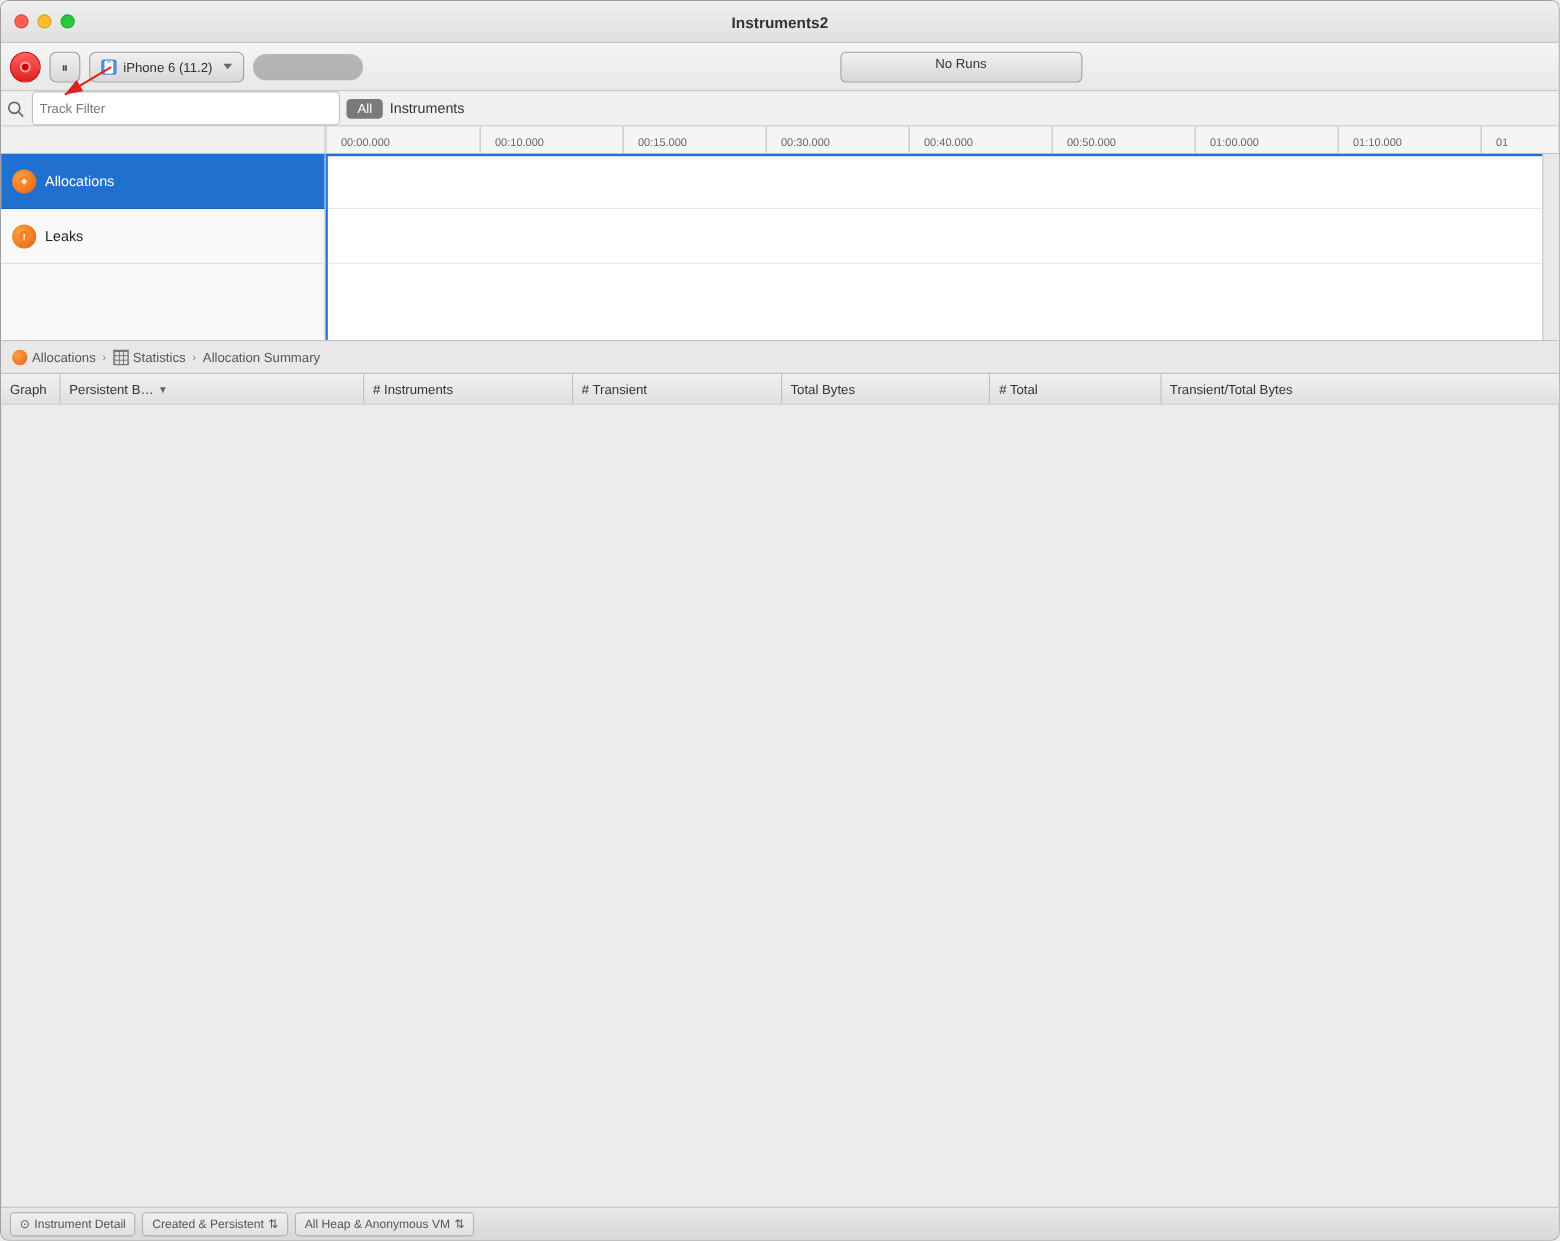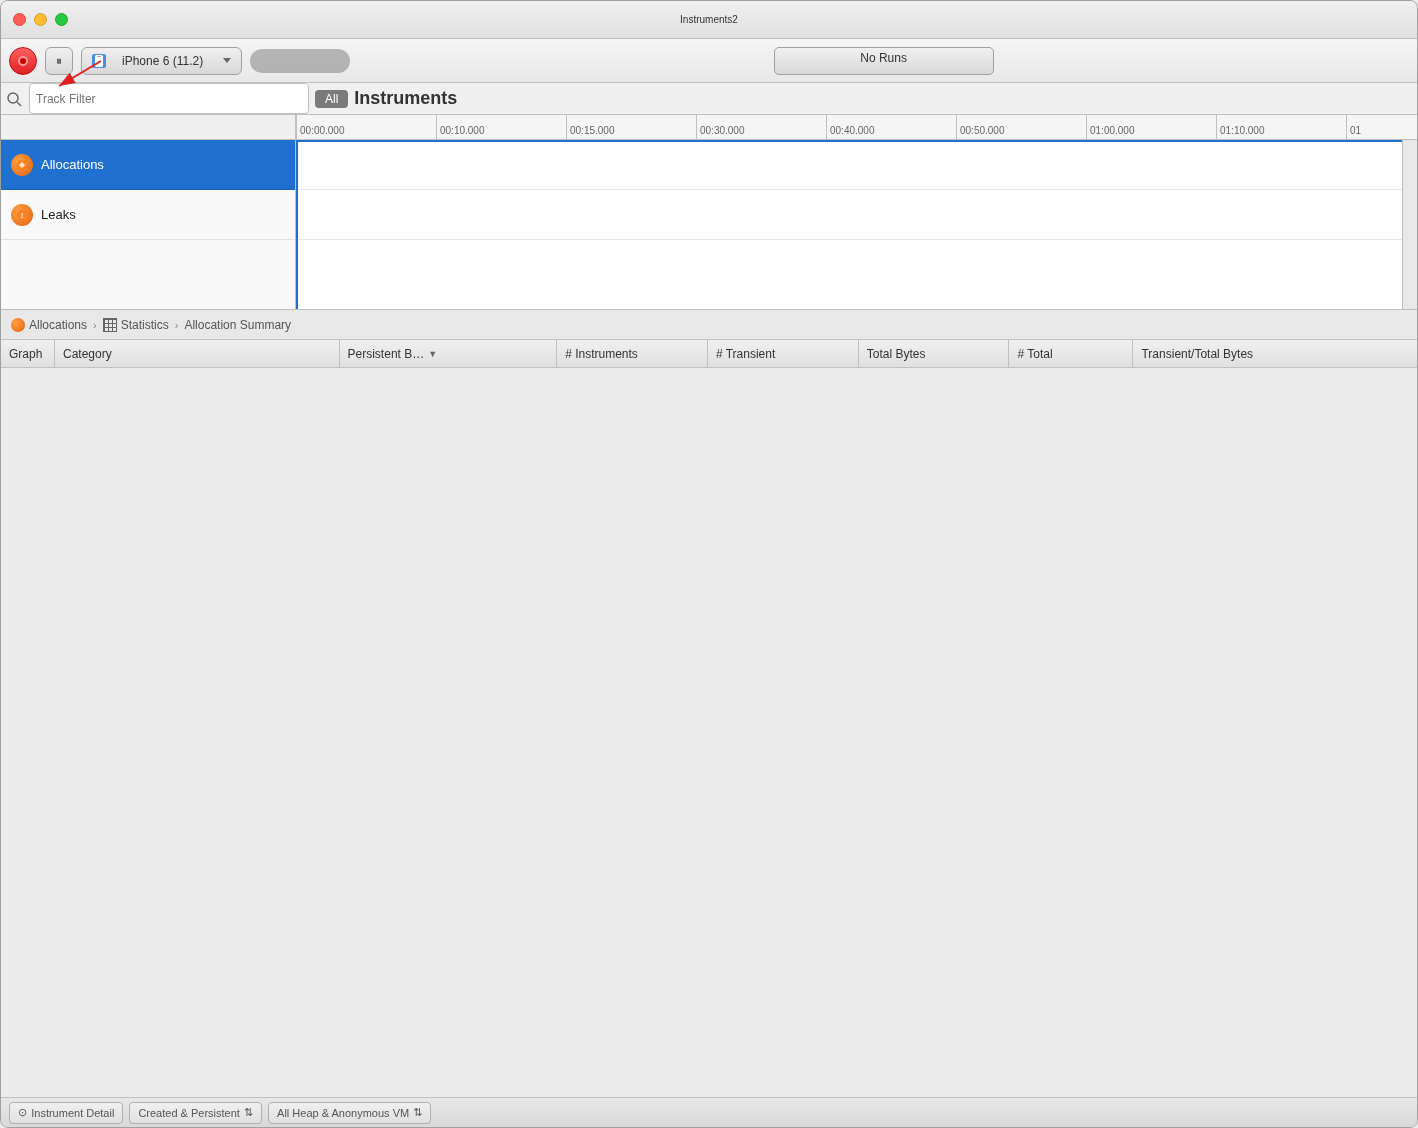--- a/index.html
+++ b/index.html
@@ -17,22 +17,22 @@
       height: 38px;
       background: linear-gradient(to bottom, #f0f0f0, #e0e0e0);
       border-bottom: 1px solid #c0c0c0;
       display: flex;
       align-items: center;
       justify-content: center;
       position: relative;
       user-select: none;
     }
     .title-bar-title {
-      font-size: 10px;
-      font-weight: 400;
+      font-size: 14px;
+      font-weight: 700;
       color: #333;
     }
     .window-controls {
       position: absolute;
       left: 12px;
       display: flex;
       gap: 8px;
       align-items: center;
     }
     .window-btn {
@@ -87,21 +87,21 @@
       font-size: 12px;
       color: #444;
     }
     .device-selector {
       display: flex;
       align-items: center;
       background: linear-gradient(to bottom, #f0f0f0, #d8d8d8);
       border: 1px solid #a0a0a0;
       border-radius: 6px;
       padding: 3px 10px;
-      gap: 16px;
+      gap: 6px;
       cursor: pointer;
       height: 28px;
     }
     .device-icon {
       width: 14px;
       height: 14px;
       background: #4a90d9;
       border-radius: 2px;
       display: flex;
       align-items: center;
@@ -171,32 +171,32 @@
     .all-btn {
       background: #7a7a7a;
       color: white;
       border: none;
       border-radius: 4px;
       padding: 2px 10px;
       font-size: 12px;
       cursor: pointer;
     }
     .instruments-label {
-      font-size: 18px;
+      font-size: 13px;
       color: #333;
-      font-weight: 700;
+      font-weight: 400;
     }
     .ruler-tick {
       display: flex;
       align-items: flex-end;
       padding-bottom: 3px;
       font-size: 10px;
       color: #666;
       border-left: 1px solid #c0c0c0;
-      padding-left: 3px;
+      padding-left: 13px;
       white-space: nowrap;
     }
     .track-list {
       width: 295px;
       border-right: 1px solid #c0c0c0;
       background: #f9f9f9;
       flex-shrink: 0;
     }
     .track-item {
       height: 50px;
@@ -522,21 +522,20 @@
         <span class="breadcrumb-grid-icon"></span>
         <span>Statistics</span>
       </div>
       <span class="breadcrumb-sep">›</span>
       <span class="breadcrumb-item">Allocation Summary</span>
     </div>
 
     <div class="data-table">
       <div class="table-header">
         <div class="th col-graph">Graph</div>
-        <div class="th col-category">Category</div>
         <div class="th col-persistent-bytes">
           <span>Persistent B…</span>
           <span class="th-sort-arrow">▼</span>
         </div>
         <div class="th col-num-persistent"># Instruments</div>
         <div class="th col-num-transient"># Transient</div>
         <div class="th col-total-bytes">Total Bytes</div>
         <div class="th col-num-total"># Total</div>
         <div class="th col-transient-total">Transient/Total Bytes</div>
       </div>

